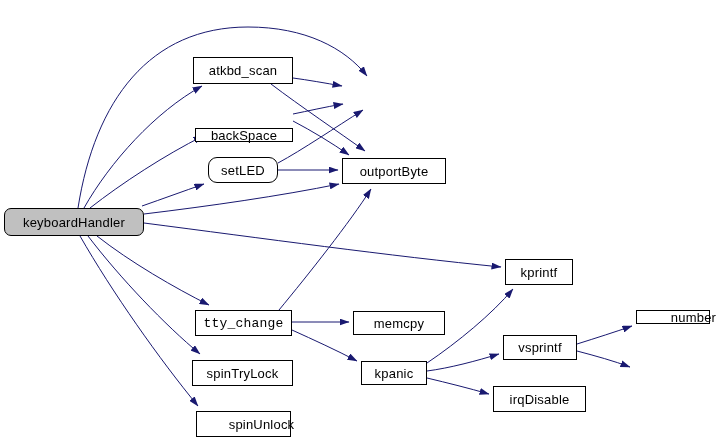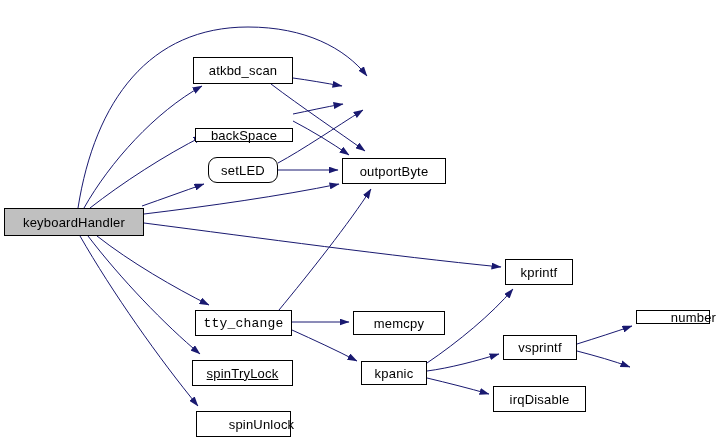--- a/index.html
+++ b/index.html
@@ -22,20 +22,21 @@
     display:flex;
     align-items:center;
     justify-content:center;
     white-space:nowrap;
     letter-spacing:0.2px;
     cursor:pointer;
   }
   .node.root{
     background:#c0c0c0;
     cursor:default;
+    border-radius:7px;
   }
 </style>
 </head>
 <body>
 
 <div id="canvas">
 
   <svg id="edges" width="720" height="443" viewBox="0 0 720 443" fill="none" stroke="#191970" stroke-width="1">
     <defs>
       <marker id="arrow" viewBox="0 0 10 7" refX="9.5" refY="3.5" markerWidth="10" markerHeight="7" orient="auto" markerUnits="userSpaceOnUse">
@@ -82,21 +83,21 @@
 
 
   <div class="node" style="left:342px;top:158px;width:104px;height:26px;text-align:center;">outportByte</div>
 
   <div class="node" style="left:505px;top:259px;width:68px;height:26px;">kprintf</div>
 
   <div class="node" style="left:195px;top:310px;width:97px;height:26px;font-family:Liberation Mono, monospace;">tty_change</div>
 
   <div class="node" style="left:353px;top:311px;width:92px;height:24px;">memcpy</div>
 
-  <div class="node" style="left:192px;top:360px;width:101px;height:26px;text-decoration:underline;">spinTryLock</div>
+  <div class="node" style="left:192px;top:360px;width:101px;height:26px;">spinTryLock</div>
 
   <div class="node" style="left:196px;top:411px;width:95px;height:26px;padding-left:36px;">spinUnlock</div>
 
   <div class="node" style="left:361px;top:361px;width:66px;height:24px;">kpanic</div>
 
   <div class="node" style="left:503px;top:335px;width:74px;height:25px;">vsprintf</div>
 
   <div class="node" style="left:493px;top:386px;width:93px;height:26px;">irqDisable</div>
 
   <div class="node" style="left:636px;top:310px;width:74px;height:14px;padding-left:41px;">number</div>

